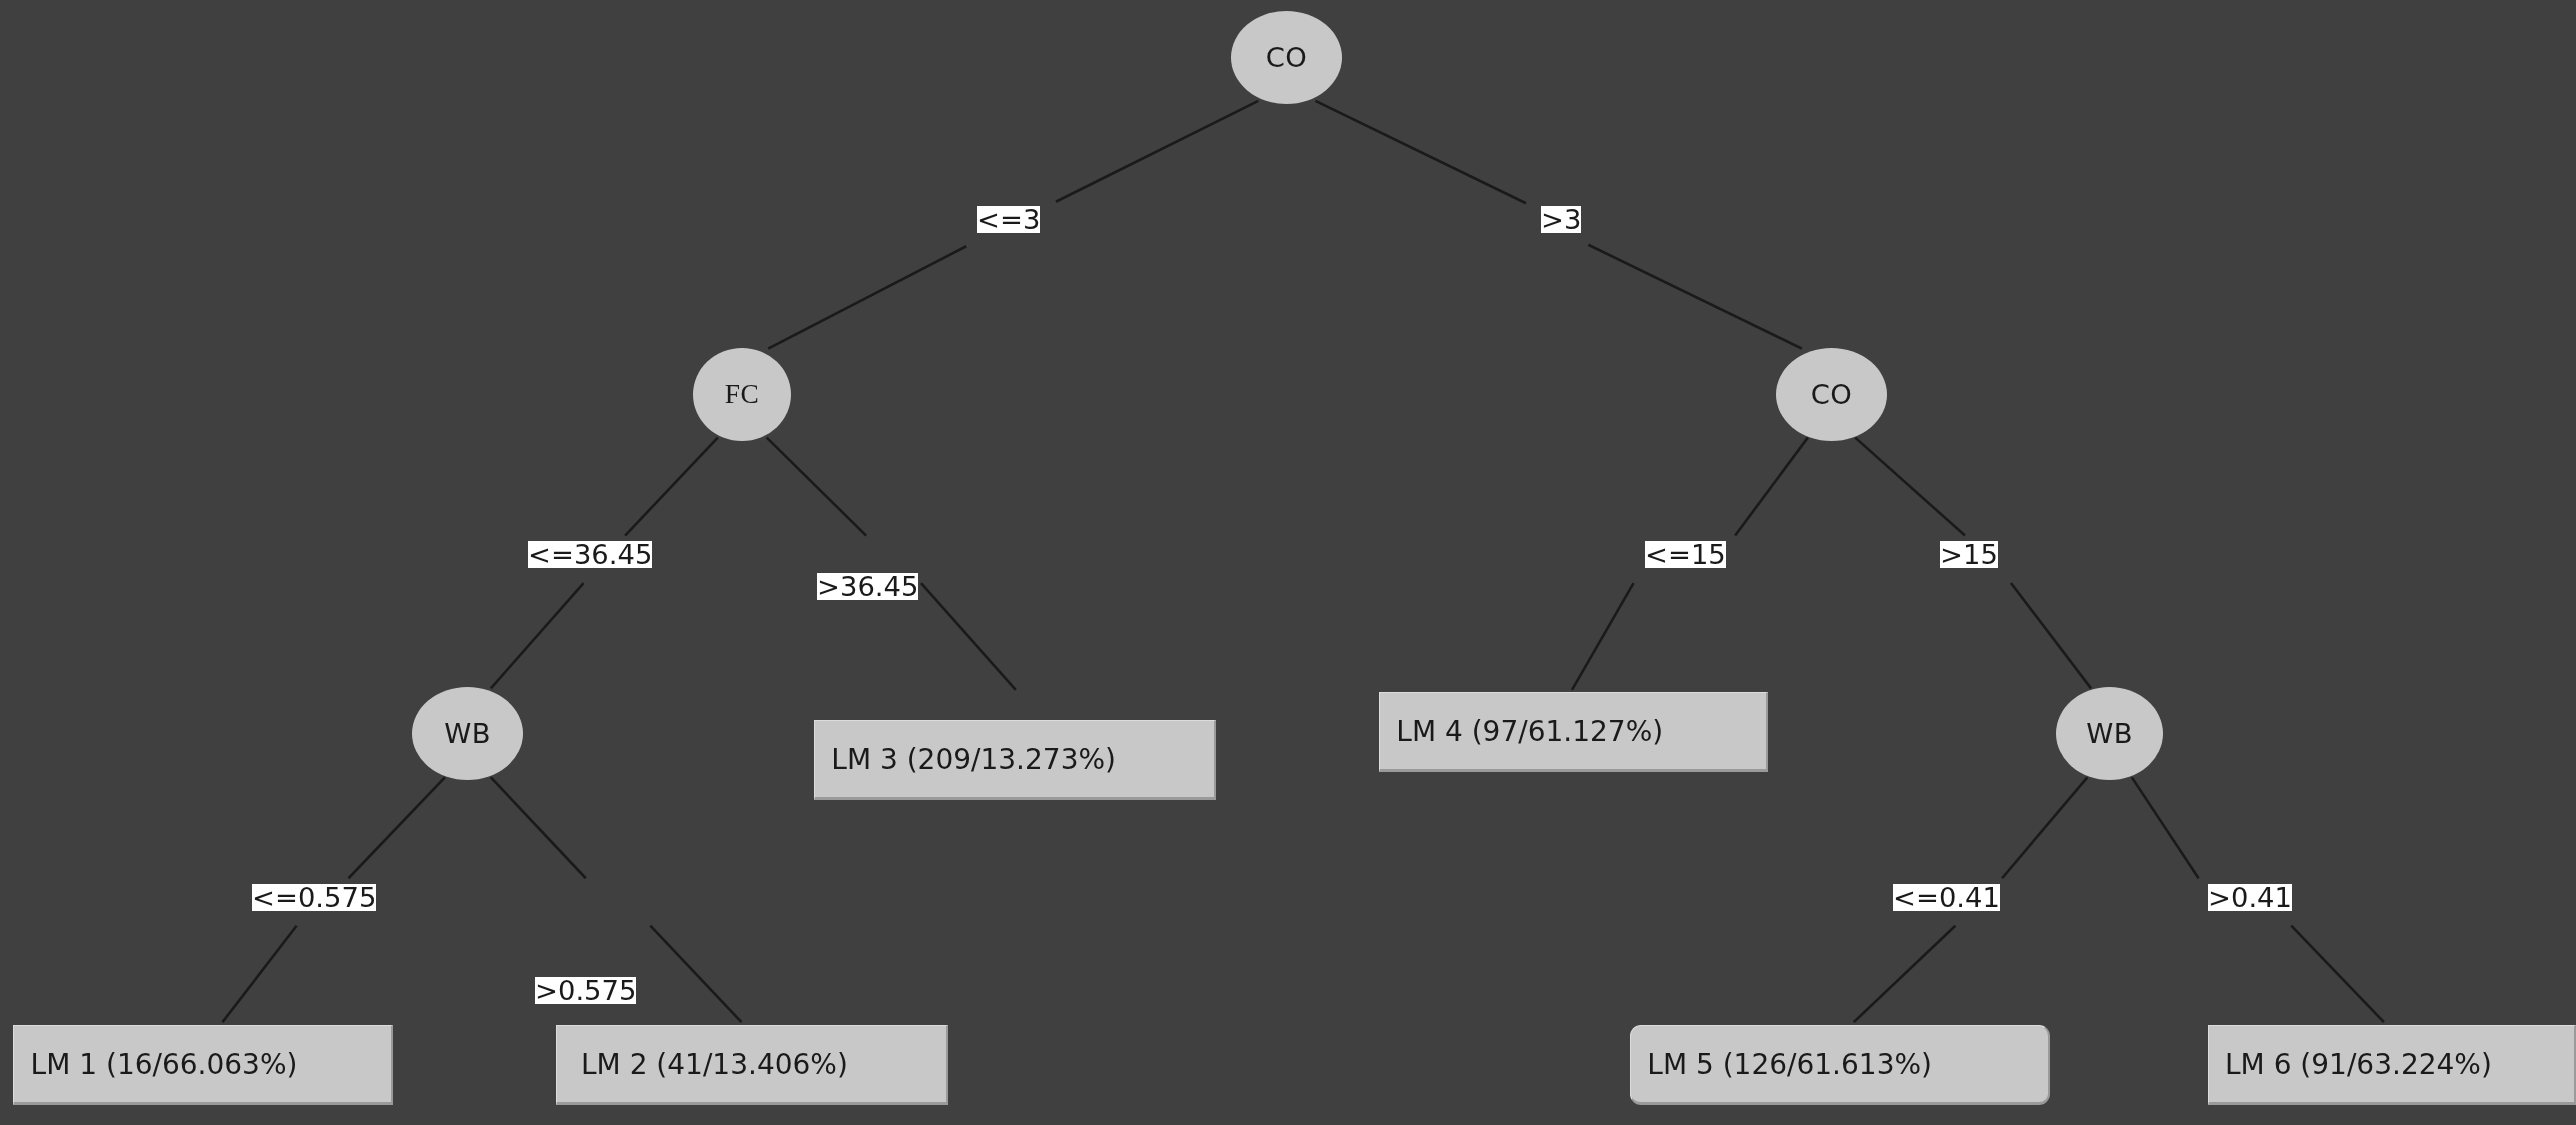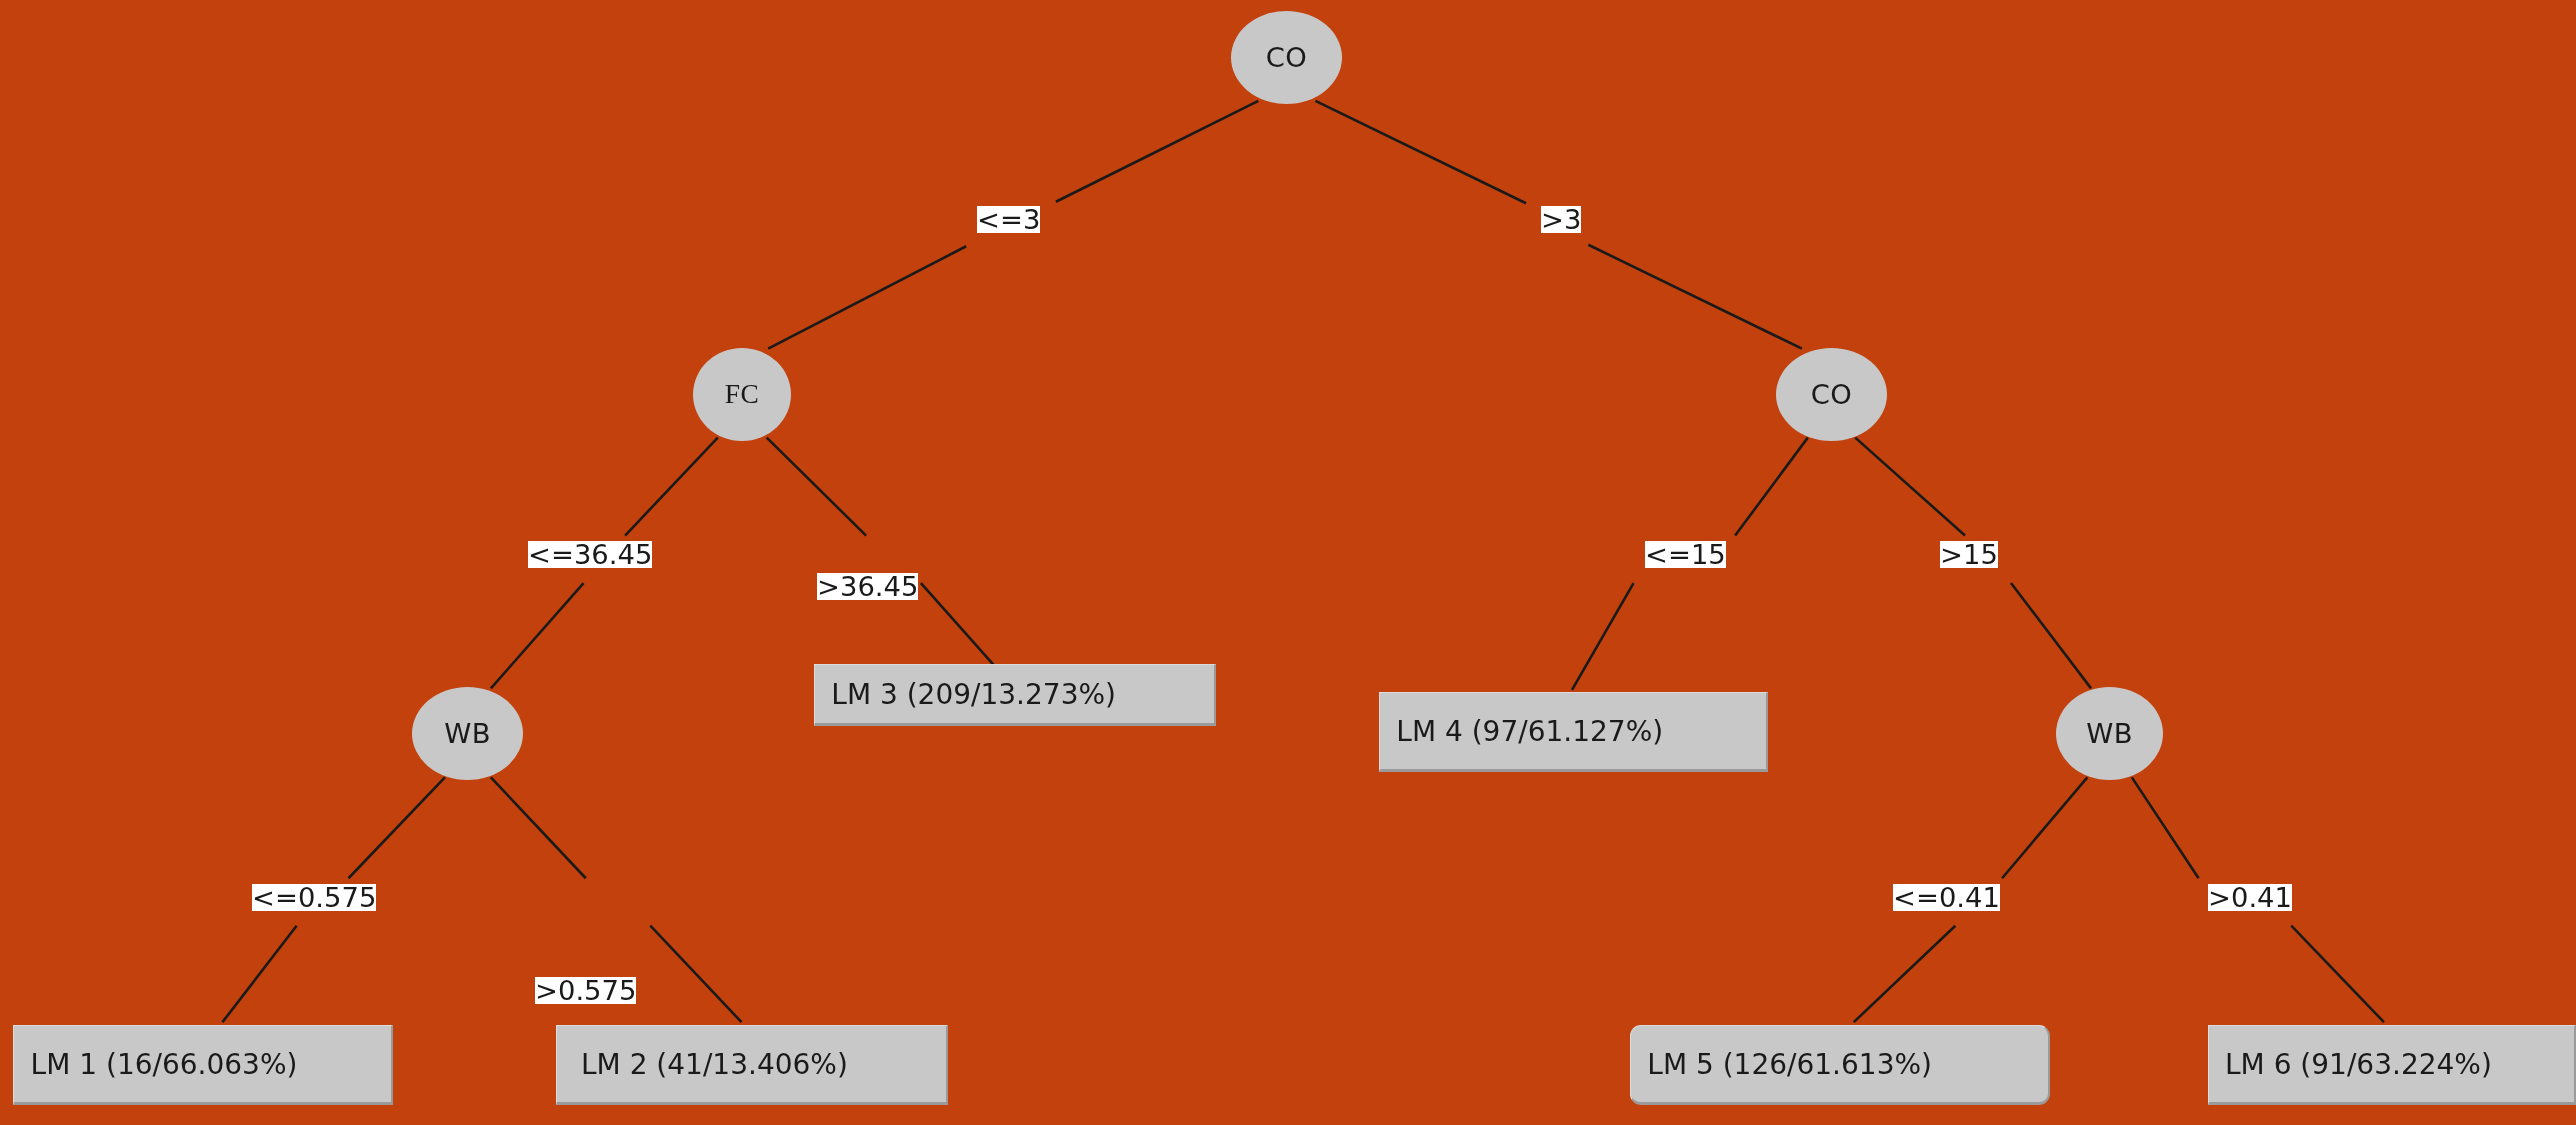--- a/index.html
+++ b/index.html
@@ -7,21 +7,21 @@
     padding: 0;
     background: #ffffff;
   }
   body {
     font-family: "DejaVu Sans", "Liberation Sans", sans-serif;
   }
   #canvas {
     position: relative;
     width: 2576px;
     height: 1126px;
-    background: #c2410c;
+    background: #404040;
     overflow: hidden;
   }
   #edges {
     position: absolute;
     left: 0;
     top: 0;
     width: 2576px;
     height: 1126px;
     pointer-events: none;
   }
@@ -108,21 +108,21 @@
         <span>WB</span>
       </div>
     </div>
   <div id="leaf-node-layer">
       <div class="leaf-box" style="left: 13.3px; top: 1025px; width: 380px; height: 80px;">
         <span>LM 1 (16/66.063%)</span>
       </div>
       <div class="leaf-box" style="left: 556px; top: 1025px; width: 392px; height: 80px; padding-left: 24px;">
         <span>LM 2 (41/13.406%)</span>
       </div>
-      <div class="leaf-box" style="left: 814px; top: 664px; width: 402px; height: 62px; text-align: right;">
+      <div class="leaf-box" style="left: 814px; top: 720px; width: 402px; height: 80px; text-align: right;">
         <span>LM 3 (209/13.273%)</span>
       </div>
       <div class="leaf-box" style="left: 1379px; top: 692px; width: 389px; height: 80px; text-align: right;">
         <span>LM 4 (97/61.127%)</span>
       </div>
       <div class="leaf-box" style="left: 1630px; top: 1025px; width: 420px; height: 80px; border-radius: 11px;">
         <span>LM 5 (126/61.613%)</span>
       </div>
       <div class="leaf-box" style="left: 2208px; top: 1025px; width: 368px; height: 80px; padding-left: 16px;">
         <span>LM 6 (91/63.224%)</span>

